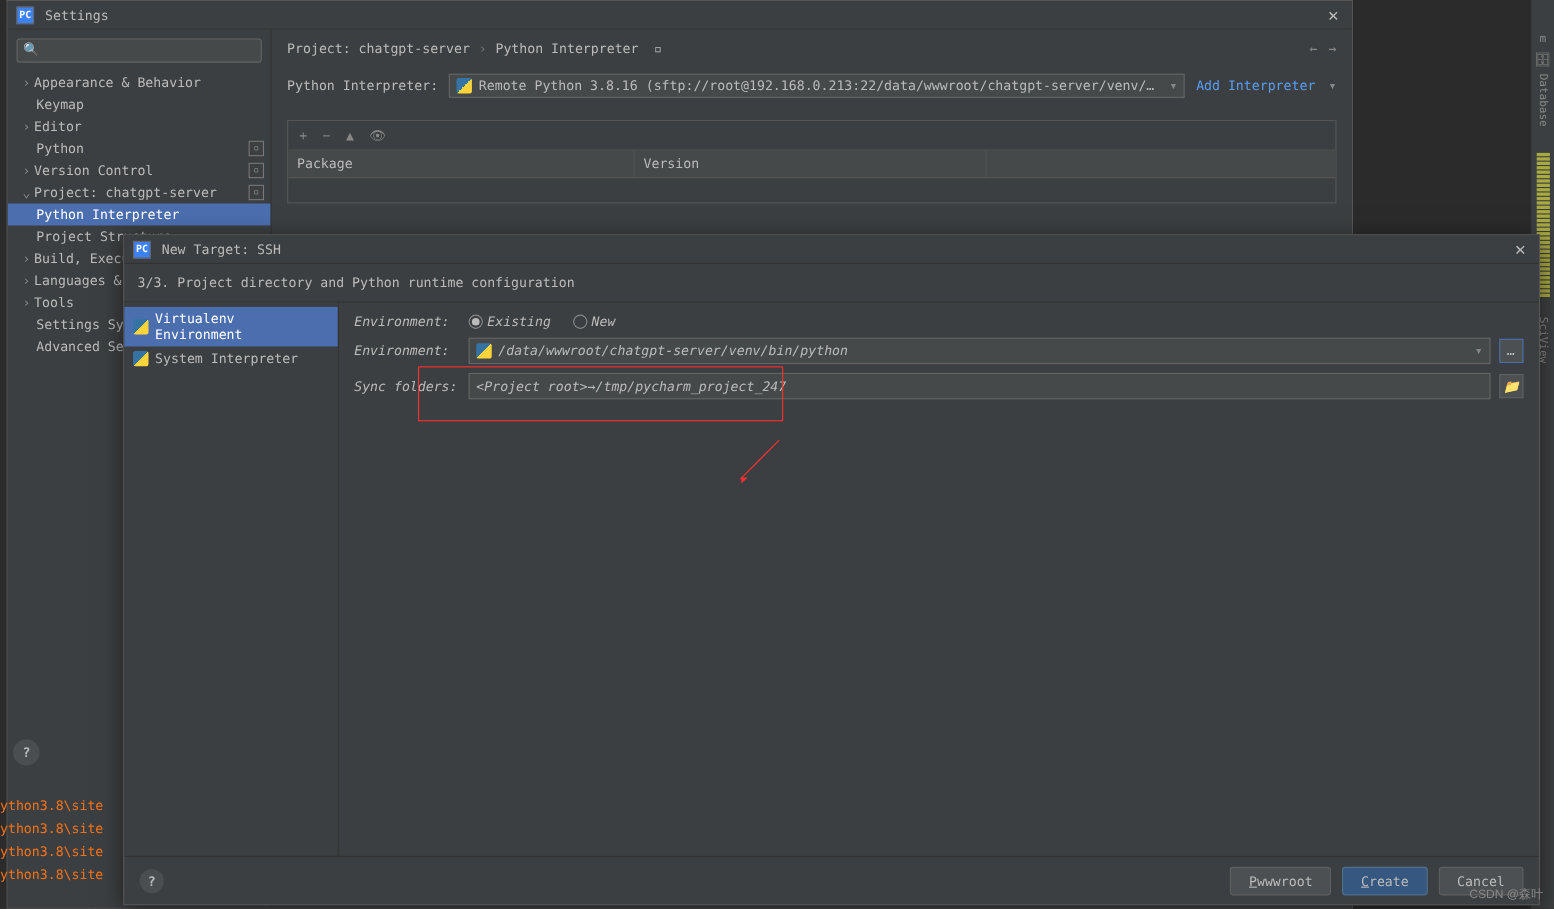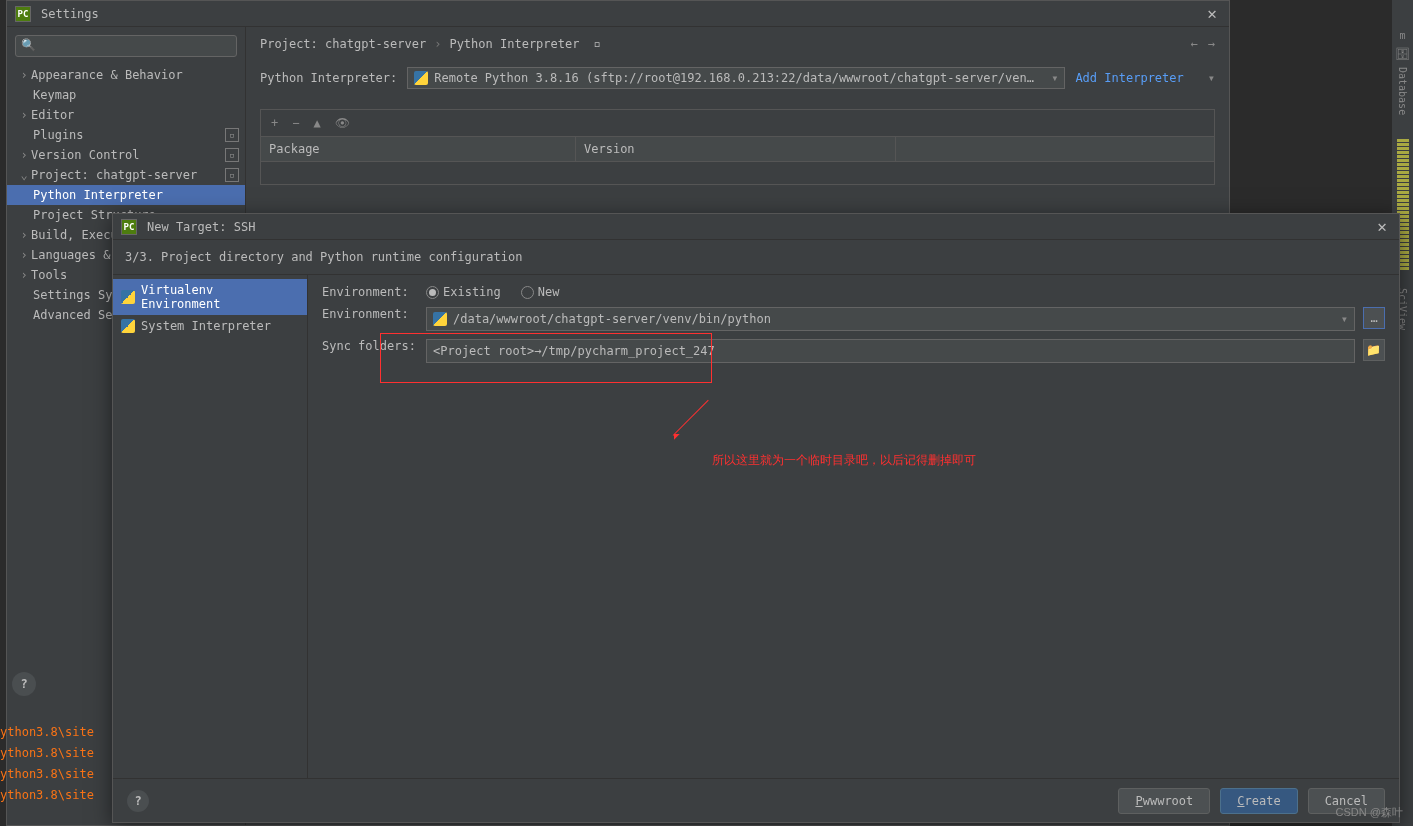--- a/index.html
+++ b/index.html
@@ -1,19 +1,19 @@
 <!DOCTYPE html>
 <html><head>
 <meta charset="utf-8">
 <style>
 * { margin: 0; padding: 0; box-sizing: border-box; font-family: "Consolas", "Monaco", monospace; font-size: 12px; }
 body { background: #2b2b2b; color: #bbbbbb; width: 1413px; height: 826px; overflow: hidden; position: relative; }
 .settings-window { position: absolute; left: 6px; top: 0; width: 1224px; height: 826px; background: #3c3f41; border: 1px solid #555; }
 .settings-titlebar { height: 26px; display: flex; align-items: center; padding: 0 8px; background: #3c3f41; border-bottom: 1px solid #323232; }
-.pc-icon { width: 16px; height: 16px; background: #4d7c0f; color: #fff; font-size: 9px; font-weight: bold; display: flex; align-items: center; justify-content: center; margin-right: 10px; border: 1px solid #666; }
+.pc-icon { width: 16px; height: 16px; background: #3b82f6; color: #fff; font-size: 9px; font-weight: bold; display: flex; align-items: center; justify-content: center; margin-right: 10px; border: 1px solid #666; }
 .settings-title { color: #bbbbbb; flex: 1; }
 .close-btn { color: #bbbbbb; font-size: 16px; cursor: pointer; padding: 0 4px; }
 .settings-body { display: flex; height: calc(100% - 26px); }
 .settings-sidebar { width: 240px; background: #3c3f41; border-right: 1px solid #323232; display: flex; flex-direction: column; }
 .search-box { margin: 8px; }
 .search-box input { width: 100%; background: #45494a; border: 1px solid #646464; color: #bbb; padding: 3px 6px 3px 20px; border-radius: 3px; }
 .search-wrap { position: relative; }
 .search-wrap .mag { position: absolute; left: 6px; top: 3px; color: #888; }
 .tree { flex: 1; overflow: auto; }
 .tree-item { display: flex; align-items: center; padding: 3px 6px; cursor: pointer; color: #bbbbbb; white-space: nowrap; }
@@ -24,39 +24,39 @@
 .tree-item .proj-badge { margin-left: auto; width: 14px; height: 14px; border: 1px solid #777; font-size: 9px; display: flex; align-items: center; justify-content: center; color: #999; }
 .settings-main { flex: 1; background: #3c3f41; padding: 0; position: relative; }
 .breadcrumb { display: flex; align-items: center; padding: 10px 14px; color: #bbbbbb; gap: 8px; }
 .breadcrumb .sep { color: #777; }
 .breadcrumb .nav-arrows { margin-left: auto; color: #888; display: flex; gap: 10px; }
 .interp-row { display: flex; align-items: center; padding: 6px 14px; gap: 10px; }
 .interp-label { color: #bbbbbb; }
 .interp-select { flex: 1; background: #45494a; border: 1px solid #646464; padding: 3px 6px; display: flex; align-items: center; gap: 6px; overflow: hidden; }
 .py-icon { width: 14px; height: 14px; background: linear-gradient(135deg, #3673a5 50%, #ffd43b 50%); border-radius: 2px; flex-shrink: 0; }
 .interp-text { color: #bbbbbb; white-space: nowrap; overflow: hidden; text-overflow: ellipsis; flex: 1; }
-.add-interp { color: #589df6; cursor: pointer; display: flex; align-items: center; gap: 20px; }
+.add-interp { color: #589df6; cursor: pointer; display: flex; align-items: center; gap: 8px; }
 .pkg-area { margin: 14px; border: 1px solid #555; }
 .pkg-toolbar { display: flex; align-items: center; gap: 14px; padding: 6px 10px; border-bottom: 1px solid #555; color: #888; }
 .pkg-header { display: flex; background: #45494a; border-bottom: 1px solid #555; }
 .pkg-col { padding: 5px 8px; color: #bbbbbb; border-right: 1px solid #555; }
 .pkg-col.c1 { flex: 0 0 315px; }
 .pkg-col.c2 { flex: 0 0 320px; }
 .pkg-col.c3 { flex: 1; }
 .help-circle { position: absolute; left: 12px; bottom: 130px; width: 24px; height: 24px; border-radius: 50%; background: #4a4e50; color: #bbb; display: flex; align-items: center; justify-content: center; font-weight: bold; }
 .console-lines { position: absolute; left: 0; bottom: 20px; color: #f97316; line-height: 21px; }
 .ssh-dialog { position: absolute; left: 112px; top: 213px; width: 1288px; height: 610px; background: #3c3f41; border: 1px solid #555; z-index: 10; display: flex; flex-direction: column; box-shadow: 0 4px 20px rgba(0,0,0,0.5); }
 .ssh-titlebar { height: 26px; display: flex; align-items: center; padding: 0 8px; background: #3c3f41; border-bottom: 1px solid #323232; }
 .ssh-subtitle { padding: 10px 12px; color: #bbbbbb; }
 .ssh-body { flex: 1; display: flex; border-top: 1px solid #323232; }
 .ssh-left { width: 195px; background: #3c3f41; border-right: 1px solid #323232; padding-top: 4px; }
 .ssh-left-item { display: flex; align-items: center; gap: 6px; padding: 4px 8px; cursor: pointer; color: #bbbbbb; }
 .ssh-left-item.selected { background: #4b6eaf; color: #fff; }
 .ssh-right { flex: 1; padding: 10px 14px; position: relative; }
-.form-row { display: flex; margin-bottom: 8px; gap: 8px; }
+.form-row { display: flex; align-items: center; margin-bottom: 8px; gap: 8px; font-style: italic; }
 .form-label { width: 96px; color: #bbbbbb; text-align: left; }
 .radio-grp { display: flex; align-items: center; gap: 20px; color: #bbbbbb; }
 .radio { display: flex; align-items: center; gap: 4px; }
 .radio-dot { width: 13px; height: 13px; border-radius: 50%; border: 1px solid #888; display: flex; align-items: center; justify-content: center; }
 .radio-dot.checked::after { content: ''; width: 7px; height: 7px; border-radius: 50%; background: #bbb; }
 .text-input { flex: 1; background: #45494a; border: 1px solid #646464; color: #bbbbbb; padding: 4px 6px; display: flex; align-items: center; gap: 6px; }
 .browse-btn { width: 22px; height: 22px; background: #4c5052; border: 1px solid #5e6060; display: flex; align-items: center; justify-content: center; color: #bbb; cursor: pointer; }
 .browse-btn.highlight { border: 1px solid #4b6eaf; }
 .folder-icon { color: #888; }
 .red-box { position: absolute; border: 1px solid #ff3030; pointer-events: none; }
@@ -100,21 +100,21 @@
             <span>Appearance &amp; Behavior</span>
           </div>
         <div class="tree-item level-1">
             <span>Keymap</span>
           </div>
         <div class="tree-item level-0">
             <span class="chevron">›</span>
             <span>Editor</span>
           </div>
         <div class="tree-item level-1">
-            <span>Plugins</span>
+            <span>Python</span>
             <span class="proj-badge">▫</span>
           </div>
         <div class="tree-item level-0">
             <span class="chevron">›</span>
             <span>Version Control</span>
             <span class="proj-badge">▫</span>
           </div>
         <div class="tree-item level-0">
             <span class="chevron">⌄</span>
             <span>Project: chatgpt-server</span>
@@ -242,21 +242,20 @@
           <span>&lt;Project root&gt;→/tmp/pycharm_project_247</span>
         </div>
         <div class="browse-btn">
             <span class="folder-icon">📁</span>
           </div>
       </div>
 
       <div class="red-box" style="left: 72px; top: 58px; width: 332px; height: 50px;"></div>
       <div class="red-arrow" style="left: 365px; top: 115px;"></div>
       <div class="annotation" style="left: 404px; top: 174px;">
-        <div>所以这里就为一个临时目录吧，以后记得删掉即可</div>
       </div>
     </div>
   </div>
   <div class="ssh-footer">
     <div class="help-circle2">?</div>
     <div class="spacer"></div>
     <div class="btn"><span class="underline">P</span><span>wwwroot</span></div>
     <div class="btn primary"><span class="underline">C</span><span>reate</span></div>
     <div class="btn">Cancel</div>
   </div>

